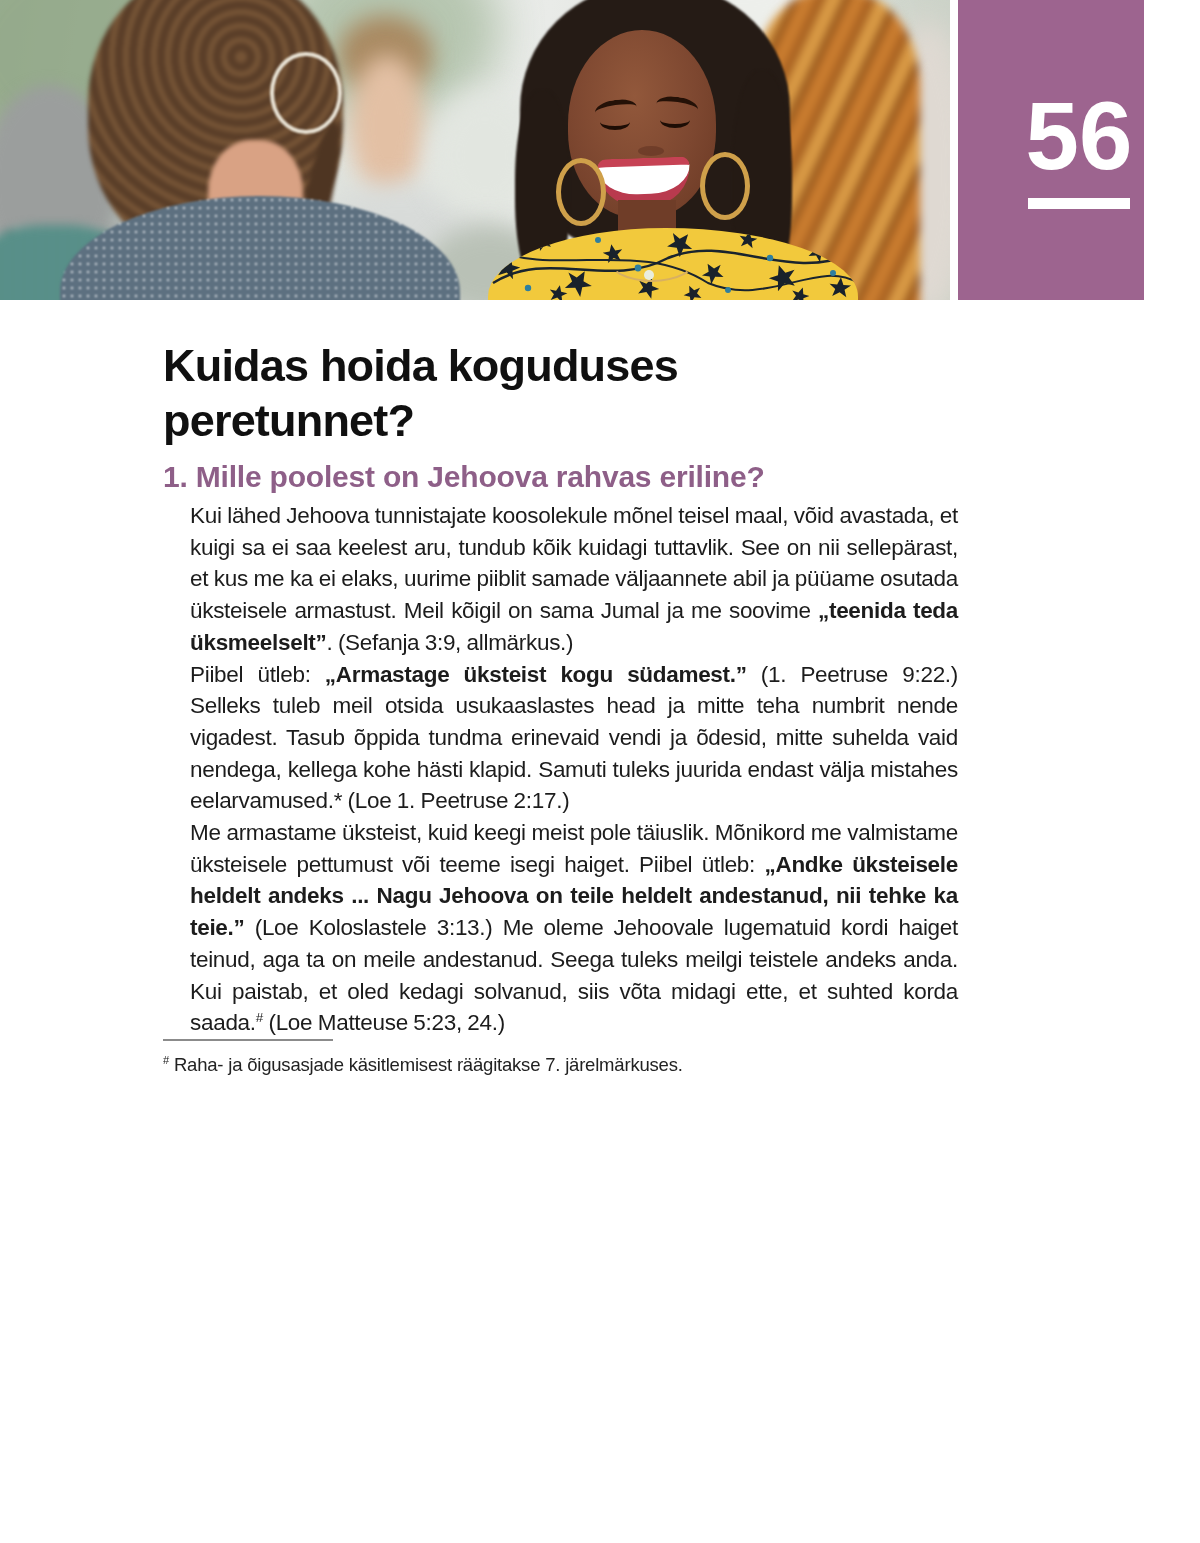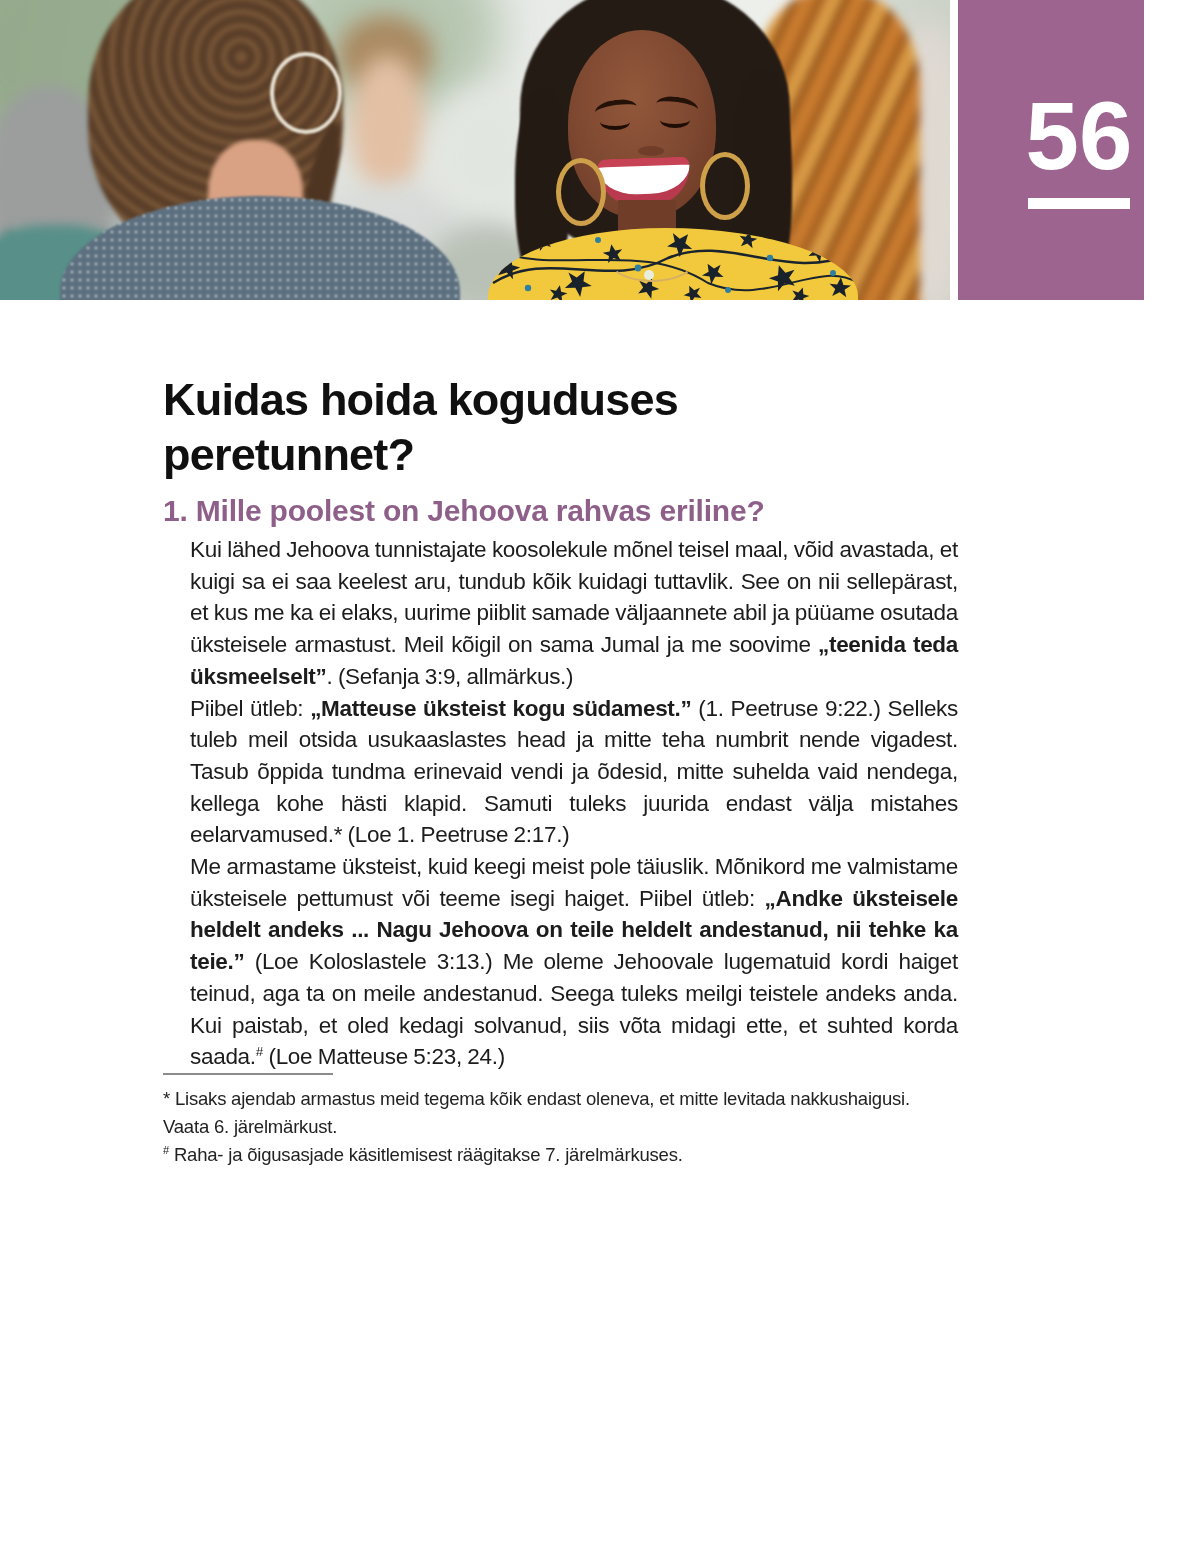--- a/index.html
+++ b/index.html
@@ -60,21 +60,21 @@
     border-radius:50% 50% 0 0/80% 80% 0 0;filter:blur(1px);}
 
   .gutter{width:8px;height:300px;background:#fff;flex:none;}
   .badge{width:242px;height:300px;background:#9d648f;flex:none;box-sizing:border-box;
     display:flex;flex-direction:column;align-items:center;padding-top:88px;}
   .badge-number{font-size:96px;font-weight:700;color:#fff;line-height:1;}
   .badge-bar{width:102px;height:11px;background:#fff;margin-top:14px;}
 
   
   .content{padding-left:163px;width:795px;}
-  .title{margin:72px 0 0;max-width:700px;font-size:45px;line-height:55px;font-weight:700;
+  .title{margin:38px 0 0;max-width:700px;font-size:45px;line-height:55px;font-weight:700;
     color:#101010;letter-spacing:-0.8px;}
   p.body{margin:0 0 0 27px;width:768px;font-size:22.5px;line-height:31.7px;color:#1c1c1c;
     letter-spacing:-0.3px;word-spacing:-0.5px;text-align:justify;}
   p.body.intro{margin-top:44px;}
   h2.sec{margin:14px 0 8px;font-size:30px;line-height:30px;font-weight:700;color:#8e5f88;letter-spacing:-0.2px;}
   b{font-weight:700;}
   sup{font-size:60%;vertical-align:super;line-height:0;}
   .fsep{width:170px;height:0;border-top:2px solid #8b8b8b;margin:0 0 10px 0;}
   .footnotes p{margin:0;width:795px;font-size:18.5px;line-height:28px;color:#222;letter-spacing:-0.2px;}
 </style>
@@ -168,25 +168,24 @@
   </div>
 
   <div class="content">
 
     <h1 class="title">Kuidas hoida koguduses peretunnet?</h1>
 
 
     <h2 class="sec">1. Mille poolest on Jehoova rahvas eriline?</h2>
     <p class="body"><span>Kui lähed Jehoova tunnistajate koosolekule mõnel teisel maal, võid avastada, et kuigi sa ei saa keelest aru, tundub kõik kuidagi tuttavlik. See on nii sellepärast, et kus me ka ei elaks, uurime piiblit samade väljaannete abil ja püüame osutada üksteisele armastust. Meil kõigil on sama Jumal ja me soovime </span><b>„teenida teda üksmeelselt”</b><span>. (Sefanja 3:9, allmärkus.)</span></p>
 
-    <p class="body"><span>Piibel ütleb: </span><b>„Matteuse üksteist kogu südamest.”</b><span> (1. Peetruse 9:22.) Selleks tuleb meil otsida usukaaslastes head ja mitte teha numbrit nende vigadest. Tasub õppida tundma erinevaid vendi ja õdesid, mitte suhelda vaid nendega, kellega kohe hästi klapid. Samuti tuleks juurida endast välja mistahes eelarvamused.* (Loe 1. Peetruse 2:17.)</span></p>
+    <p class="body"><span>Piibel ütleb: </span><b>„Armastage üksteist kogu südamest.”</b><span> (1. Peetruse 9:22.) Selleks tuleb meil otsida usukaaslastes head ja mitte teha numbrit nende vigadest. Tasub õppida tundma erinevaid vendi ja õdesid, mitte suhelda vaid nendega, kellega kohe hästi klapid. Samuti tuleks juurida endast välja mistahes eelarvamused.* (Loe 1. Peetruse 2:17.)</span></p>
 
     <p class="body"><span>Me armastame üksteist, kuid keegi meist pole täiuslik. Mõnikord me valmistame üksteisele pettumust või teeme isegi haiget. Piibel ütleb: </span><b>„Andke üksteisele heldelt andeks ... Nagu Jehoova on teile heldelt andestanud, nii tehke ka teie.”</b><span> (Loe Koloslastele 3:13.) Me oleme Jehoovale lugematuid kordi haiget teinud, aga ta on meile andestanud. Seega tuleks meilgi teistele andeks anda. Kui paistab, et oled kedagi solvanud, siis võta midagi ette, et suhted korda saada.</span><sup>#</sup><span> (Loe Matteuse 5:23, 24.)</span></p>
 
     <div class="fsep"></div>
 
     <div class="footnotes">
-      <p><span>* Lisaks ajendab armastus meid tegema kõik endast oleneva, et mitte levitada nakkushaigusi. Vaata 6. järelmärkust.</span></p>
       <p><sup>#</sup><span> Raha- ja õigusasjade käsitlemisest räägitakse 7. järelmärkuses.</span></p>
     </div>
 
   </div>
 </div>
 
 </body></html>

